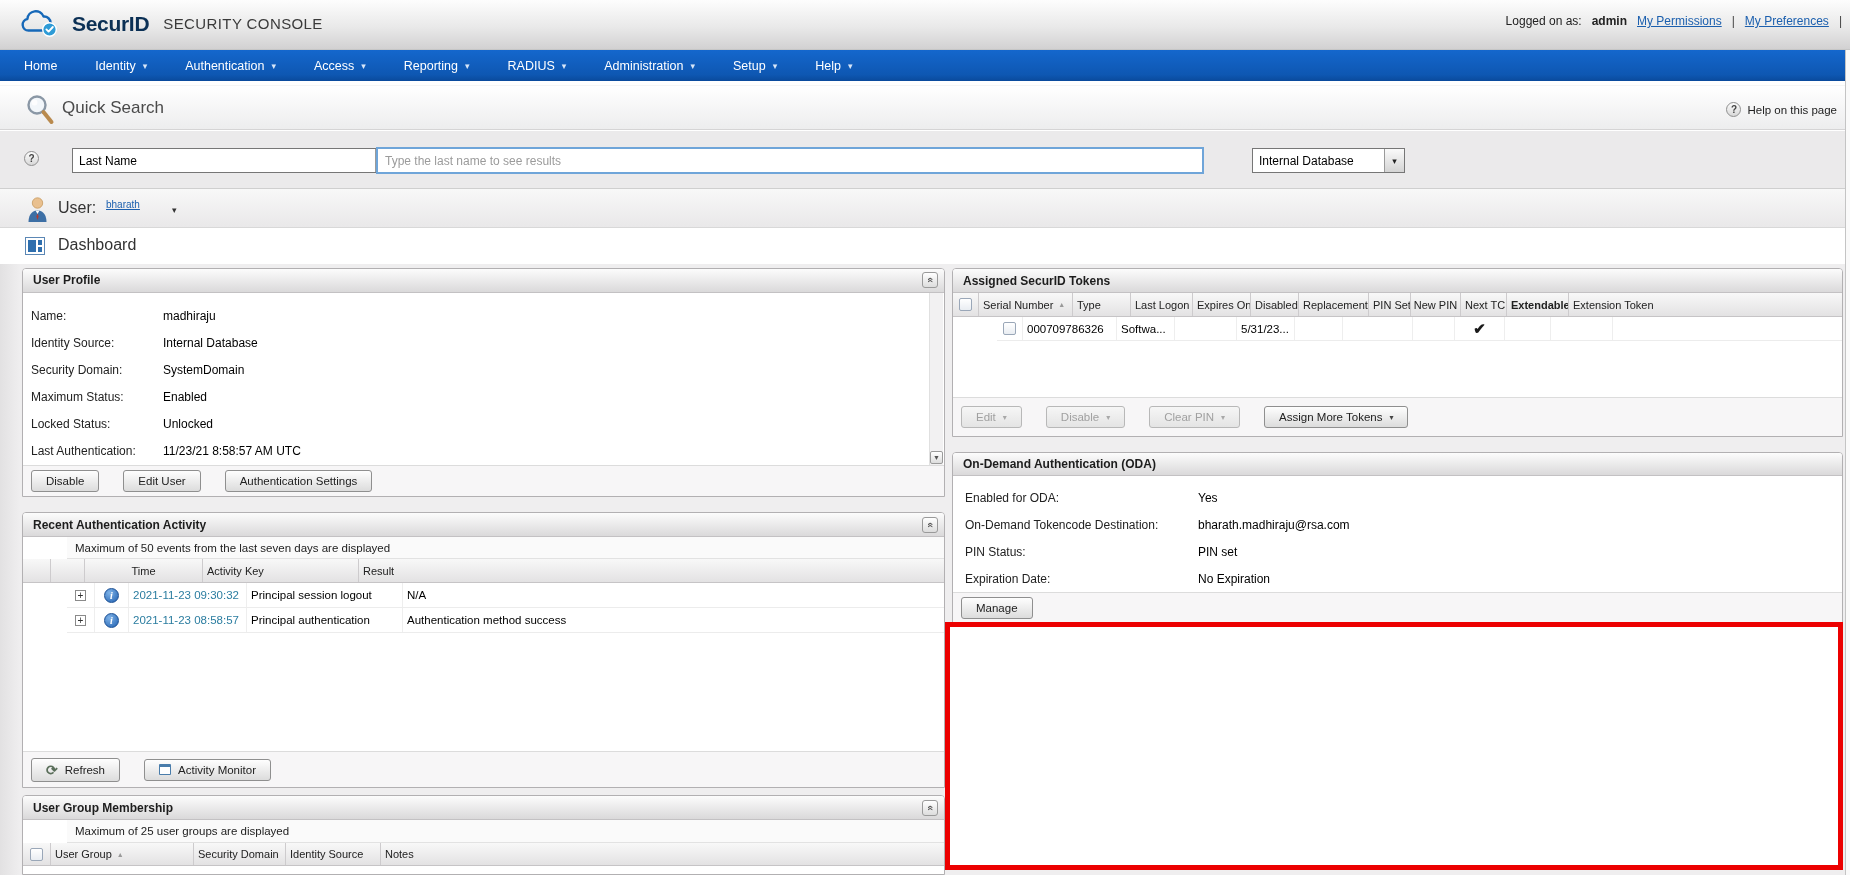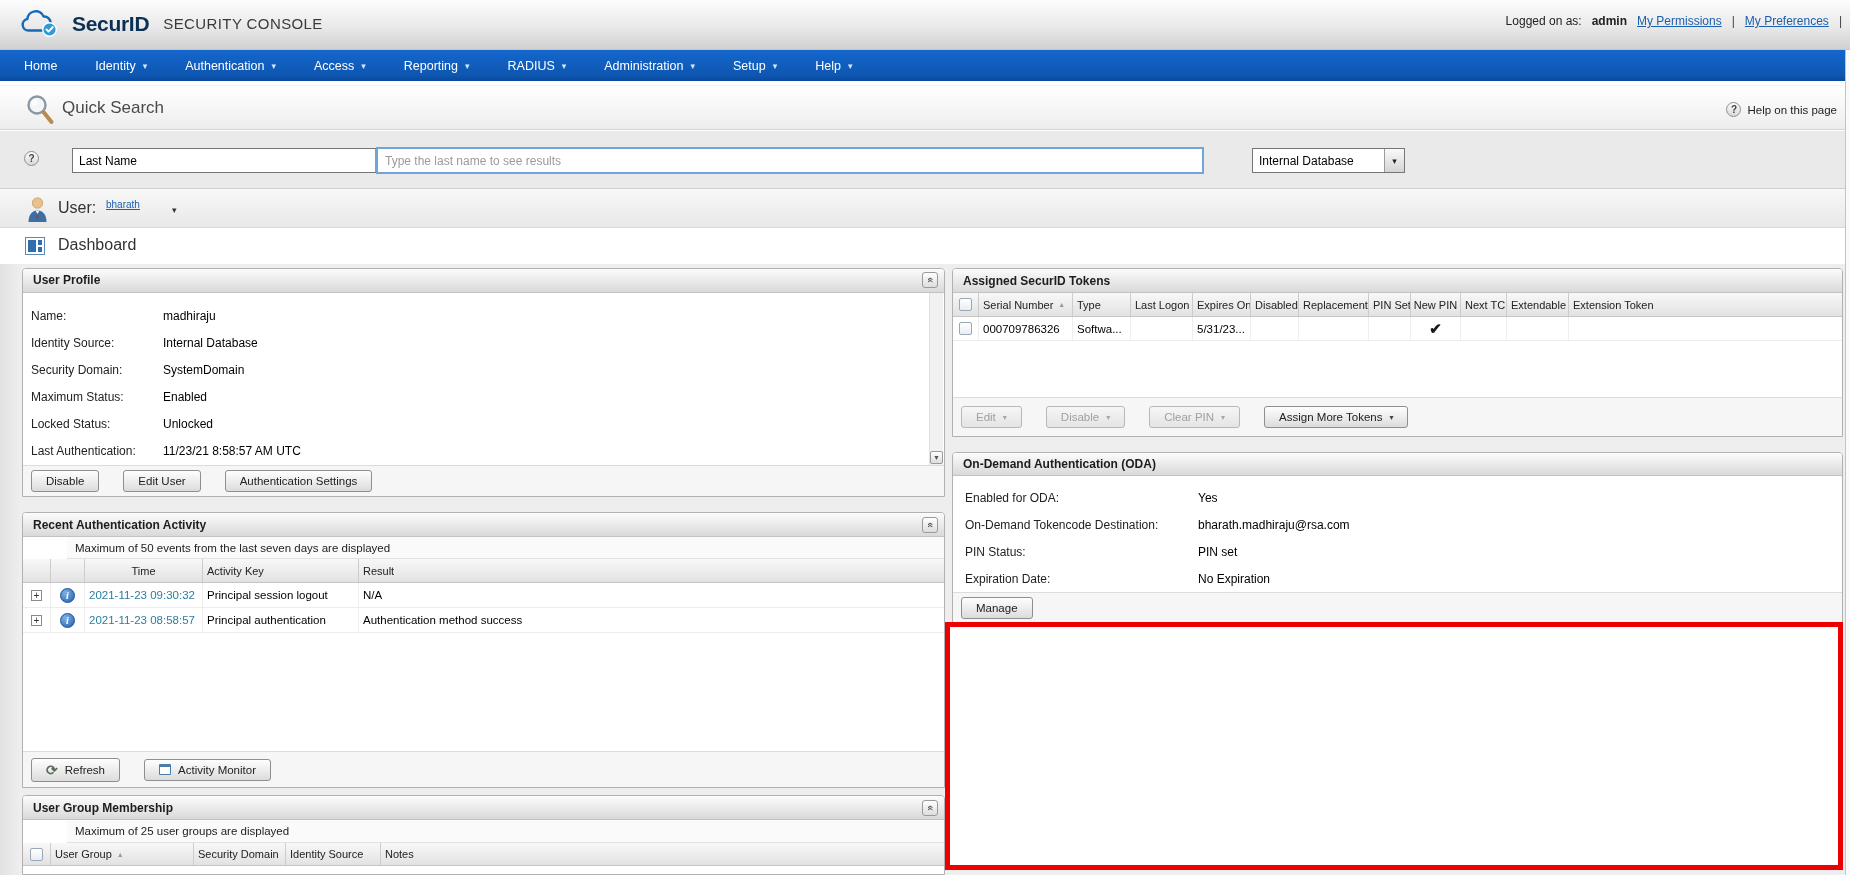--- a/index.html
+++ b/index.html
@@ -71,21 +71,21 @@
   .panel-hd { height:24px; background:linear-gradient(#fcfcfc,#dad9da); border-bottom:1px solid #c3c1c3;
     border-radius:3px 3px 0 0; display:flex; align-items:center; padding:0 6px 0 10px; }
   .panel-hd b { font-size:12px; color:#1d1d1d; }
   .collapse-btn { margin-left:auto; width:16px; height:16px; border:1px solid #9a9a9a; border-radius:3px;
     background:linear-gradient(#fff,#ddd); display:flex; align-items:center; justify-content:center; cursor:pointer; }
   .collapse-btn span { display:inline-block; transform:rotate(90deg); font-size:10px; font-weight:bold; color:#555; line-height:1; }
   .note-strip { height:22px; background:#fafafa; border-bottom:1px solid #e2e2e2; font-size:11.5px; color:#222;
     display:flex; align-items:center; padding:0 8px;margin-left:44px; }
   .thead { display:flex; background:linear-gradient(#f8f8f8,#e3e2e3); border-bottom:1px solid #c6c4c6; align-items:stretch; }
   .th { font-size:11px; color:#222; display:flex; align-items:center; padding:0 4px; border-right:1px solid #cdcbcd; white-space:nowrap; overflow:hidden; }
-  .trow { display:flex; border-bottom:1px solid #ececec; background:#fff; align-items:stretch; }
+  .trow { display:flex; border-bottom:1px solid #ececec; background:#fff; align-items:stretch;margin-left:44px; }
   .td { font-size:11.5px; color:#000; display:flex; align-items:center; padding:0 4px; border-right:1px solid #eee; white-space:nowrap; overflow:hidden; }
   .filler { flex:1; background:#fff; }
   .panel-ft { background:#f7f6f7; border-top:1px solid #dcdcdc; display:flex; align-items:center; gap:24px; padding:0 8px; }
 
   .btn { font-size:11.5px; color:#222; background:linear-gradient(#fefefe,#dcdcdc); border:1px solid #8f8f8f;
     border-radius:3px; padding:4px 14px; cursor:pointer; display:inline-flex; align-items:center; gap:7px; white-space:nowrap;
     font-family:"Liberation Sans",sans-serif; }
   .btn.disabled { color:#a0a0a0; border-color:#b8b8b8; background:linear-gradient(#f6f6f6,#e4e4e4); }
   .btn .bcaret { font-size:8px; color:#444; }
   .btn.disabled .bcaret { color:#a8a8a8; }
@@ -141,21 +141,21 @@
   .tc0 { width:26px; justify-content:center; }
   .tc1 { width:94px; }
   .tc2 { width:58px; }
   .tc3 { width:62px; }
   .tc4 { width:58px; }
   .tc5 { width:48px; }
   .tc6 { width:70px; }
   .tc7 { width:42px; }
   .tc8 { width:50px; justify-content:center; }
   .tc9 { width:46px; }
-  .tc10 { width:62px; }
+  .tc10 { width:62px;font-weight:bold; }
   .tc11 { flex:1; border-right:none !important; }
   .td.tc8 { font-size:15px; color:#1a1a1a; font-weight:bold; }
   #panel-tk .panel-ft { height:39px; }
 
   
   #panel-oda { left:952px; top:452px; width:891px; height:172px; }
   .oda-body { height:116px; padding-top:8px; }
   .orow { display:flex; height:27px; align-items:center; padding-left:12px; }
   .orow .fl { width:233px; font-size:12px; color:#222; }
   .orow .fv { font-size:12px; color:#000; }

